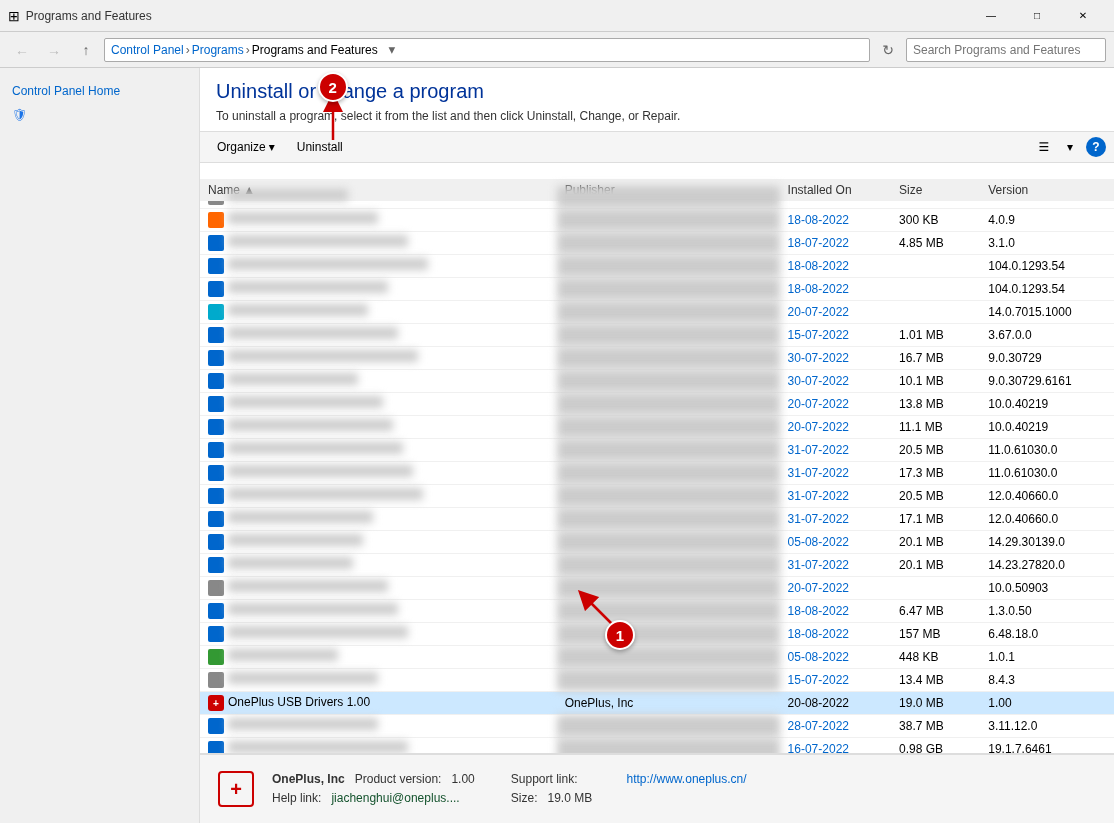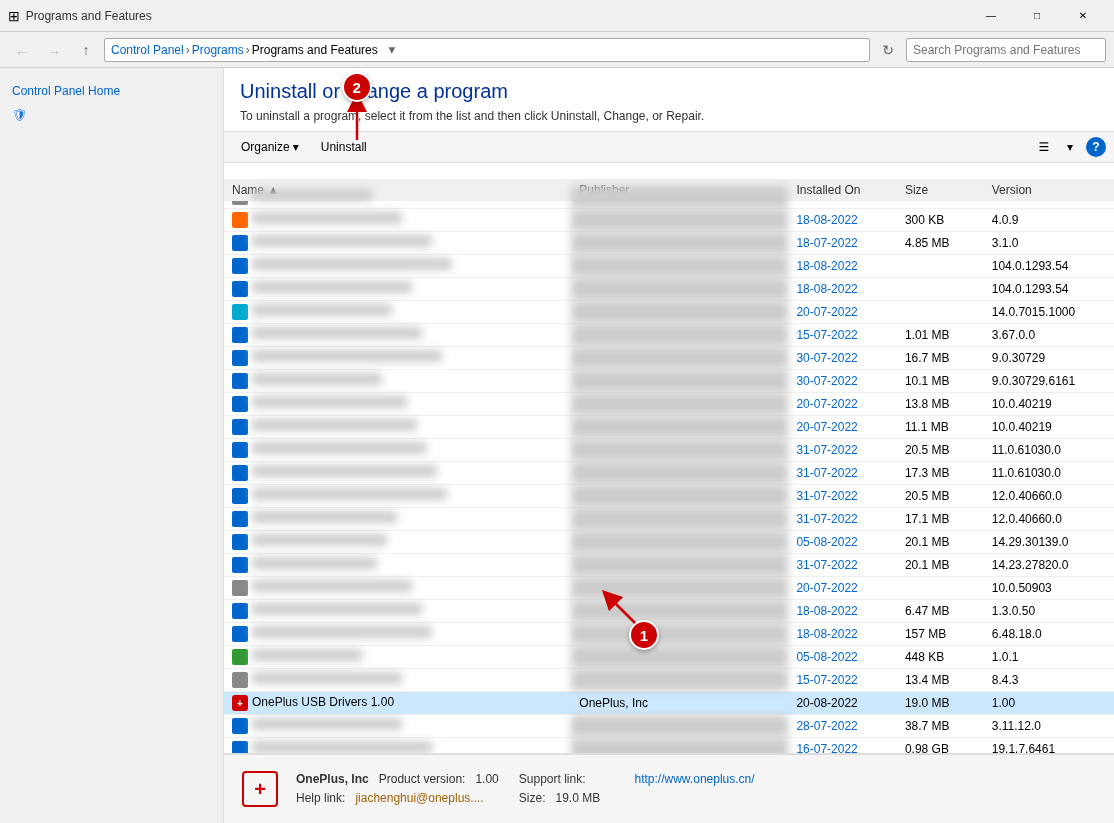--- a/index.html
+++ b/index.html
@@ -45,21 +45,21 @@
     .breadcrumb-item { color: #0066cc; cursor: pointer; }
     .breadcrumb-dropdown { width: 20px; height: 24px; border: none; background: transparent; cursor: pointer; color: #666; margin-left: 4px; }
     .refresh-btn { width: 28px; height: 28px; border: none; background: transparent; cursor: pointer; display: flex; align-items: center; justify-content: center; color: #666; font-size: 14px; border-radius: 3px; }
     .search-bar { width: 200px; height: 24px; border: 1px solid #aaa; border-radius: 2px; padding: 0 6px; font-size: 12px; background: white; }
 
     
     .main-container { display: flex; height: calc(823px - 68px); }
 
     
     .sidebar {
-      width: 224px;
+      width: 200px;
       background: #f0f0f0;
       padding: 12px 0;
       border-right: 1px solid #ddd;
       flex-shrink: 0;
     }
     .sidebar-link {
       display: block;
       padding: 3px 12px;
       color: #0066cc;
       cursor: pointer;
@@ -453,33 +453,33 @@
       </div>
     </div>
 
     <div class="status-bar">
       <div class="status-icon">
         <div class="oneplus-logo">
           <span style="font-weight:900; font-size:20px;">+</span>
         </div>
       </div>
       <div class="status-details">
-        <div style="display:flex; gap:20px;">
+        <div style="display:flex; gap:36px;">
           <div class="status-col">
             <span>
               <strong>OnePlus, Inc</strong>
               &nbsp;
               <span>Product version:</span>
               &nbsp;
               <span>1.00</span>
             </span>
             <span>
               <span>Help link:</span>
               &nbsp;
-              <span style="color:#a16207;">jiachenghui@oneplus....</span>
+              <span style="color:#14532d;">jiachenghui@oneplus....</span>
             </span>
           </div>
           <div class="status-col">
             <span>
               <span>Support link:</span>
               &nbsp;
               <span style="color:#0066cc;margin-left:39px;">http://www.oneplus.cn/</span>
             </span>
             <span>
               <span>Size:</span>

